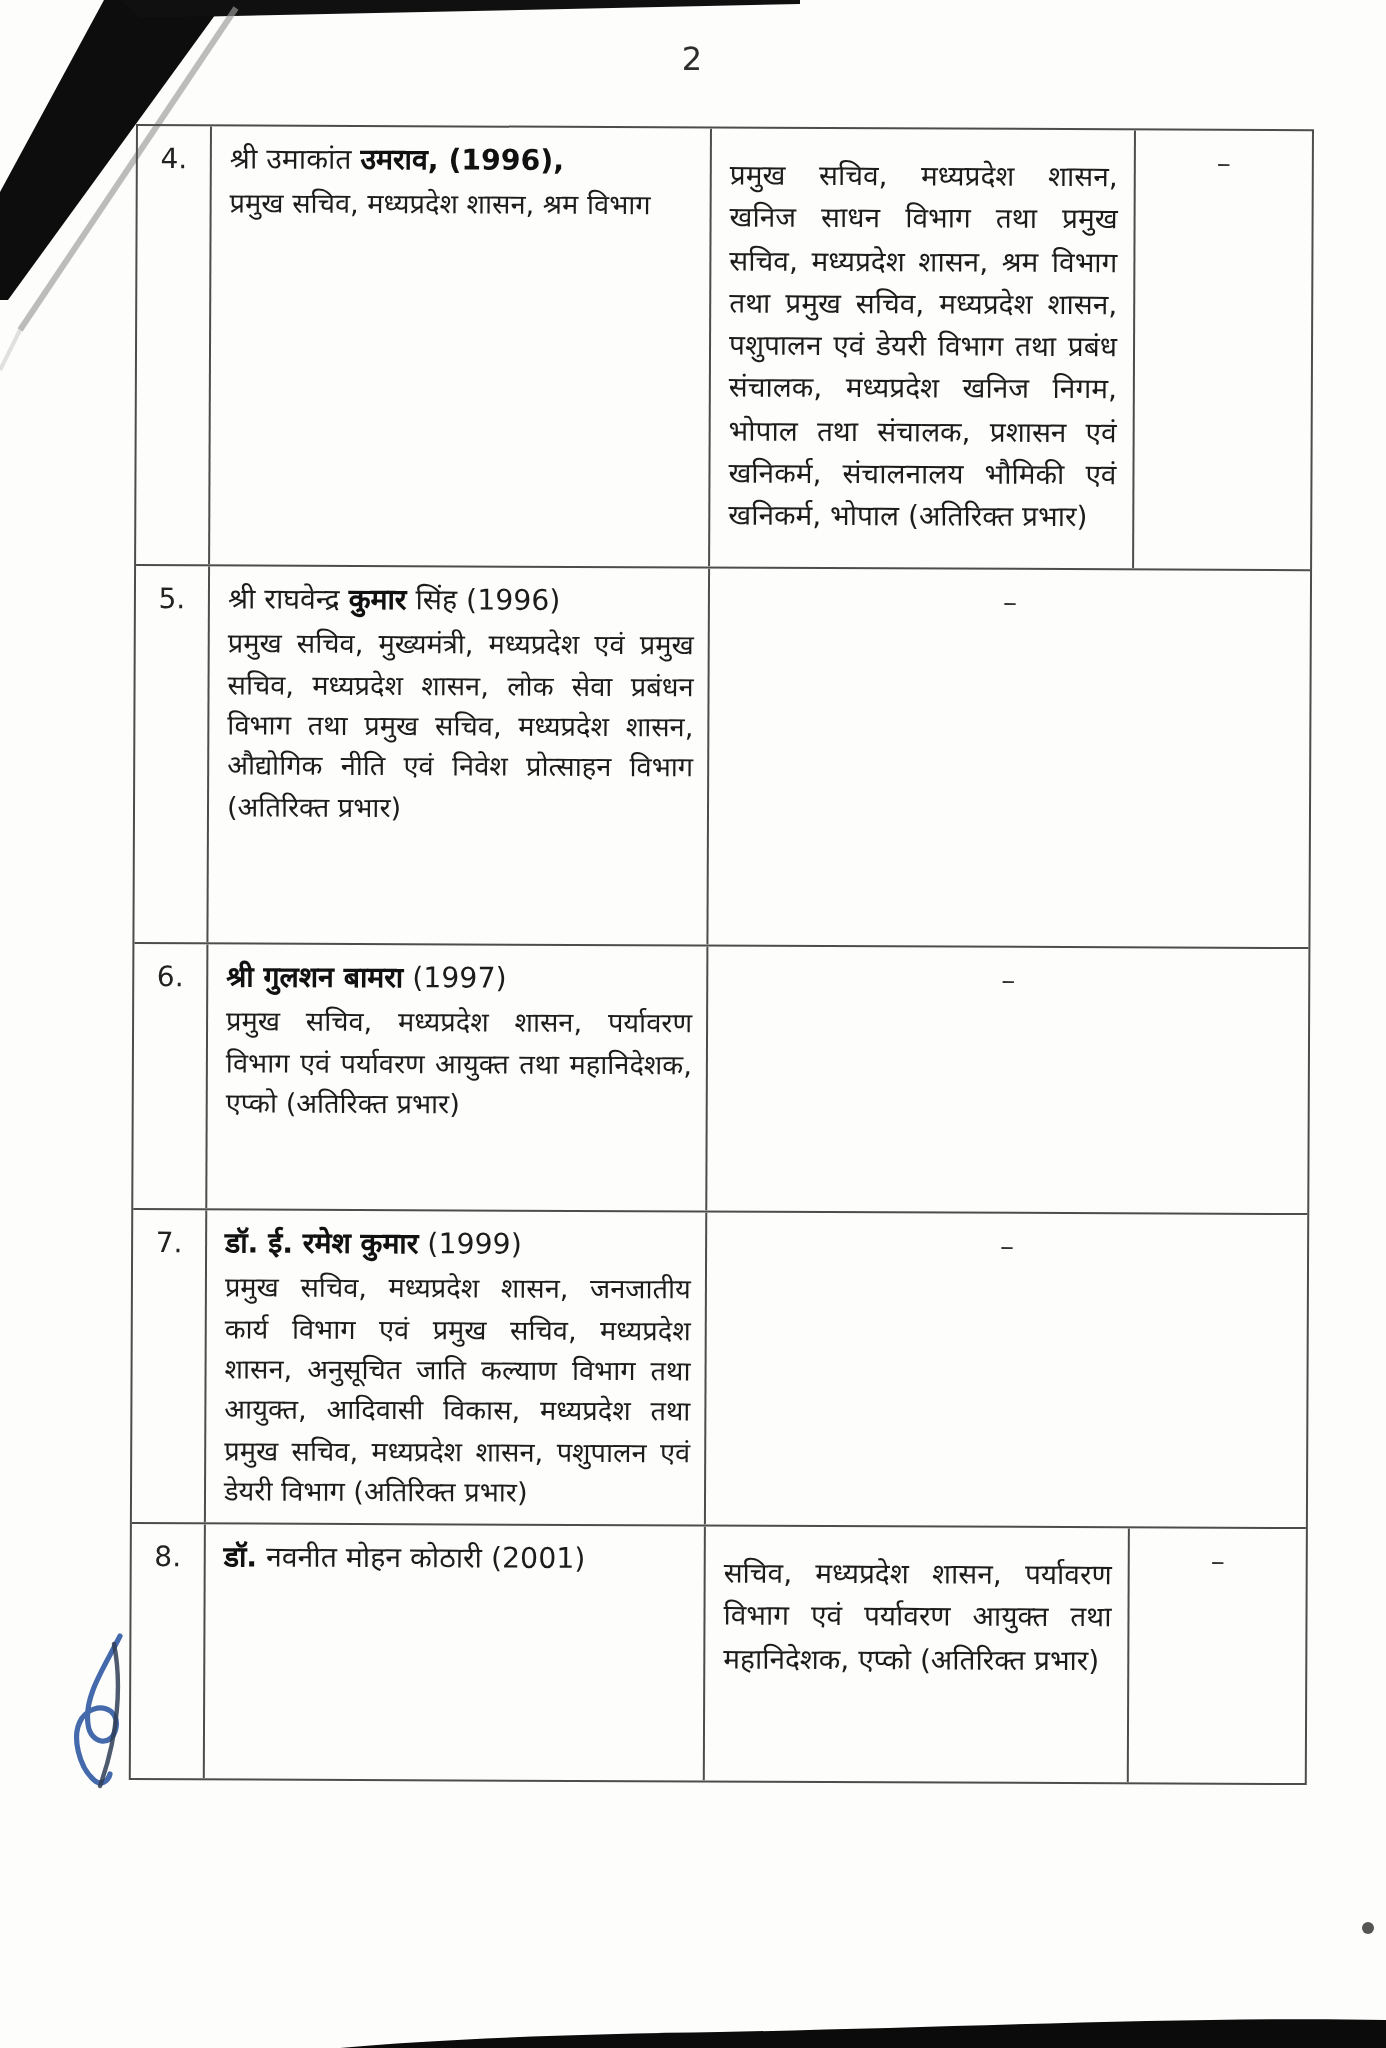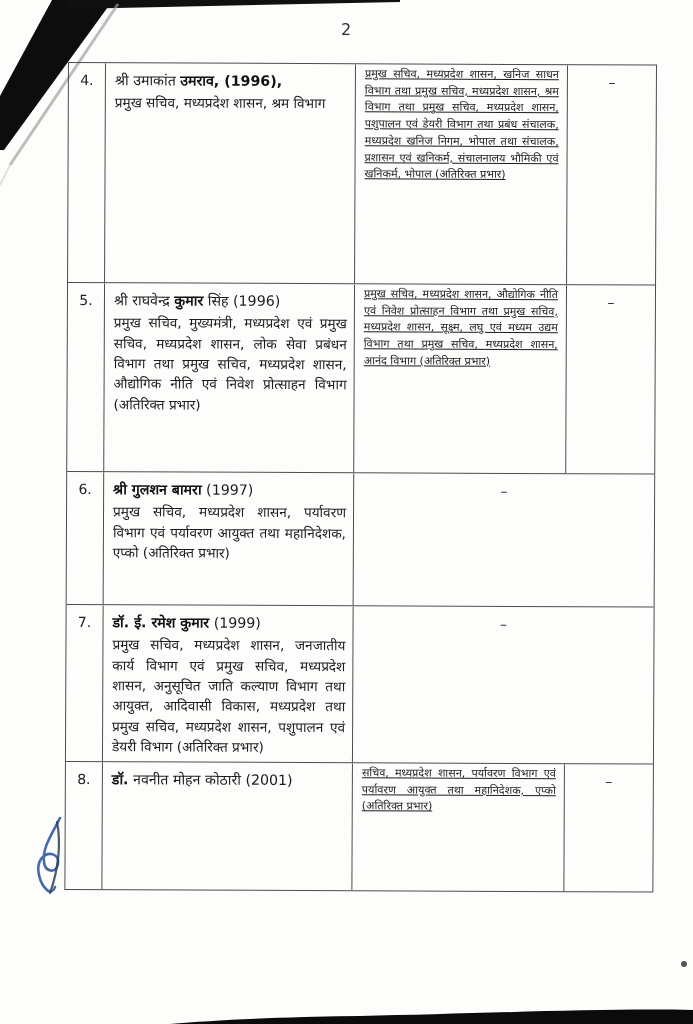--- a/index.html
+++ b/index.html
@@ -43,24 +43,23 @@
     width:37px;flex:0 0 37px;text-align:center;
     padding-top:9px;font-size:14px;color:#222;
   }
   .c-name{
     width:250px;flex:0 0 250px;
     padding:7px 7px 4px 9px;
     font-size:13.6px;line-height:1.5;
   }
   .c-desig{
     width:212px;flex:0 0 212px;
-    padding:2px 8px 4px 9px;
-    font-size:11px;line-height:1.52;
+    padding:14px 8px 4px 9px;
+    font-size:14px;line-height:1.52;
     text-align:justify;
-    text-decoration:underline;
   }
   .c-remark{
     width:90px;flex:1 1 auto;text-align:center;
     padding-top:9px;font-size:14px;color:#333;
   }
   .name-line{font-size:14.2px;margin-bottom:1px;}
   .name-line .b{font-weight:bold;color:#111;text-align:center;}
   .name-body{text-align:justify;}
   svg{display:block;}
 </style>
@@ -98,21 +97,20 @@
     <div class="cell c-desig">प्रमुख सचिव, मध्यप्रदेश शासन, खनिज साधन विभाग तथा प्रमुख सचिव, मध्यप्रदेश शासन, श्रम विभाग तथा प्रमुख सचिव, मध्यप्रदेश शासन, पशुपालन एवं डेयरी विभाग तथा प्रबंध संचालक, मध्यप्रदेश खनिज निगम, भोपाल तथा संचालक, प्रशासन एवं खनिकर्म, संचालनालय भौमिकी एवं खनिकर्म, भोपाल (अतिरिक्त प्रभार)</div>
     <div class="cell c-remark">–</div>
   </div>
 
   <div class="row">
     <div class="cell c-serial">5.</div>
     <div class="cell c-name">
       <div class="name-line"><span>श्री राघवेन्द्र </span><span class="b">कुमार</span><span> सिंह (1996)</span></div>
       <div class="name-body">प्रमुख सचिव, मुख्यमंत्री, मध्यप्रदेश एवं प्रमुख सचिव, मध्यप्रदेश शासन, लोक सेवा प्रबंधन विभाग तथा प्रमुख सचिव, मध्यप्रदेश शासन, औद्योगिक नीति एवं निवेश प्रोत्साहन विभाग (अतिरिक्त प्रभार)</div>
     </div>
-    <div class="cell c-desig">प्रमुख सचिव, मध्यप्रदेश शासन, औद्योगिक नीति एवं निवेश प्रोत्साहन विभाग तथा प्रमुख सचिव, मध्यप्रदेश शासन, सूक्ष्म, लघु एवं मध्यम उद्यम विभाग तथा प्रमुख सचिव, मध्यप्रदेश शासन, आनंद विभाग (अतिरिक्त प्रभार)</div>
     <div class="cell c-remark">–</div>
   </div>
 
   <div class="row">
     <div class="cell c-serial">6.</div>
     <div class="cell c-name">
       <div class="name-line"><span class="b">श्री गुलशन बामरा</span><span> (1997)</span></div>
       <div class="name-body">प्रमुख सचिव, मध्यप्रदेश शासन, पर्यावरण विभाग एवं पर्यावरण आयुक्त तथा महानिदेशक, एप्को (अतिरिक्त प्रभार)</div>
     </div>
     <div class="cell c-remark">–</div>

